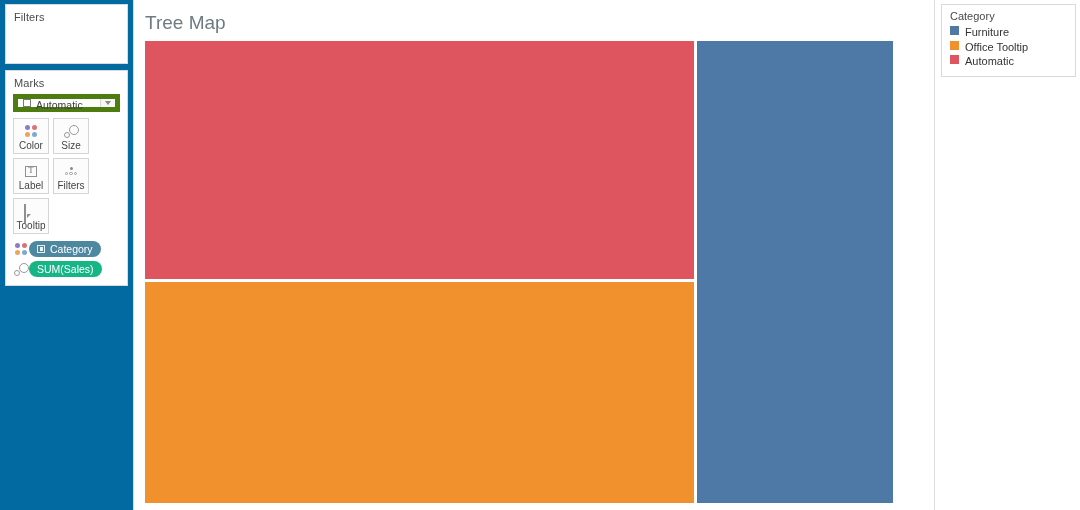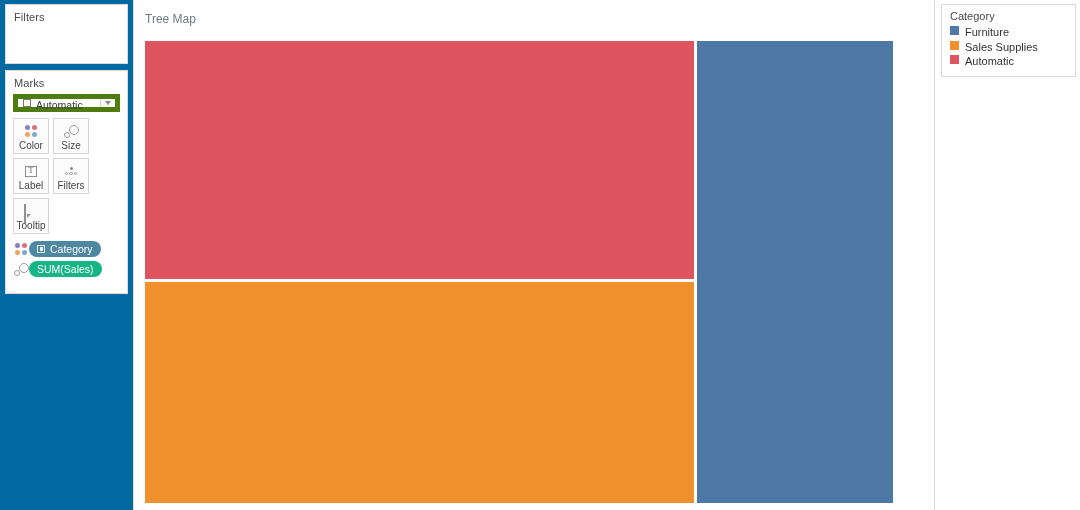--- a/index.html
+++ b/index.html
@@ -25,21 +25,21 @@
     background: #ffffff;
     margin-bottom: 6px;
   }
   .card-title {
     font-size: 11px;
     color: #4a4a4a;
     padding: 6px 8px 5px 8px;
     letter-spacing: .1px;
   }
   #filters-card { height: 60px; }
-  #marks-card { padding-bottom: 12px; }
+  #marks-card { padding-bottom: 4px; }
 
   
   .marktype-row { padding: 0 7px; }
   .marktype {
     display: flex; align-items: flex-start;
     height: 18px;
     border: 5px solid #4d7c0f;
     background: #fdfdfd;
     font-size: 10.5px;
     color: #3f3f3f;
@@ -156,21 +156,21 @@
   }
 
   
   #view {
     flex: 1 1 auto;
     position: relative;
     background: #ffffff;
     display: flex; flex-direction: column;
   }
   #view-title {
-    font-size: 12px;
+    font-size: 19px;
     color: #6f7b84;
     padding: 12px 0 0 11px;
     height: 41px;
     font-weight: 400;
   }
   #treemap-wrap { position: relative; flex: 1 1 auto; }
   #treemap {
     position: absolute;
     left: 11px; top: 0px;
     width: 748px; height: 462px;
@@ -336,21 +336,21 @@
       <div class="legend-title">Category</div>
       <div class="legend-items">
 
         <div class="legend-item">
           <span class="legend-swatch" style="background: rgb(78, 121, 167);"></span>
           <span class="legend-label">Furniture</span>
         </div>
 
         <div class="legend-item">
           <span class="legend-swatch" style="background: rgb(240, 145, 45);"></span>
-          <span class="legend-label">Sales Supplies</span>
+          <span class="legend-label">Office Tooltip</span>
         </div>
 
         <div class="legend-item">
           <span class="legend-swatch" style="background: rgb(222, 85, 96);"></span>
           <span class="legend-label">Automatic</span>
         </div>
 
       </div>
     </div>
   </div>

